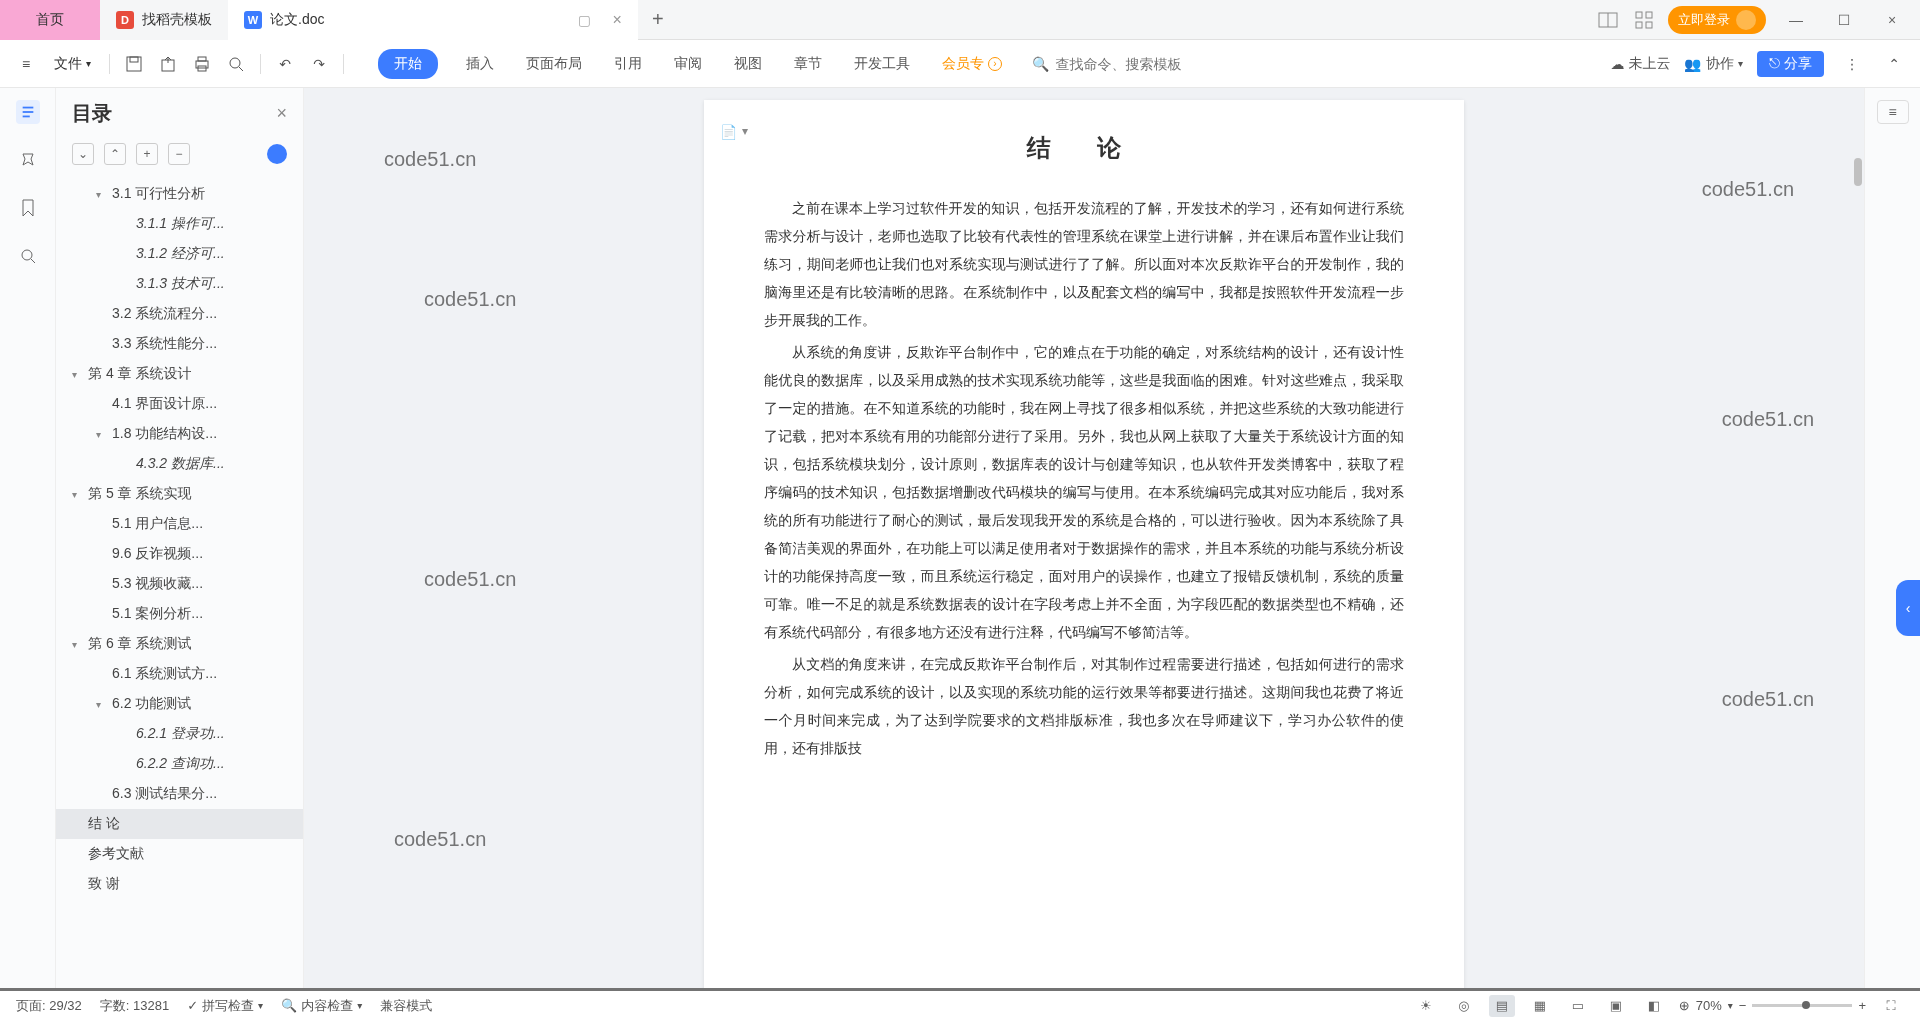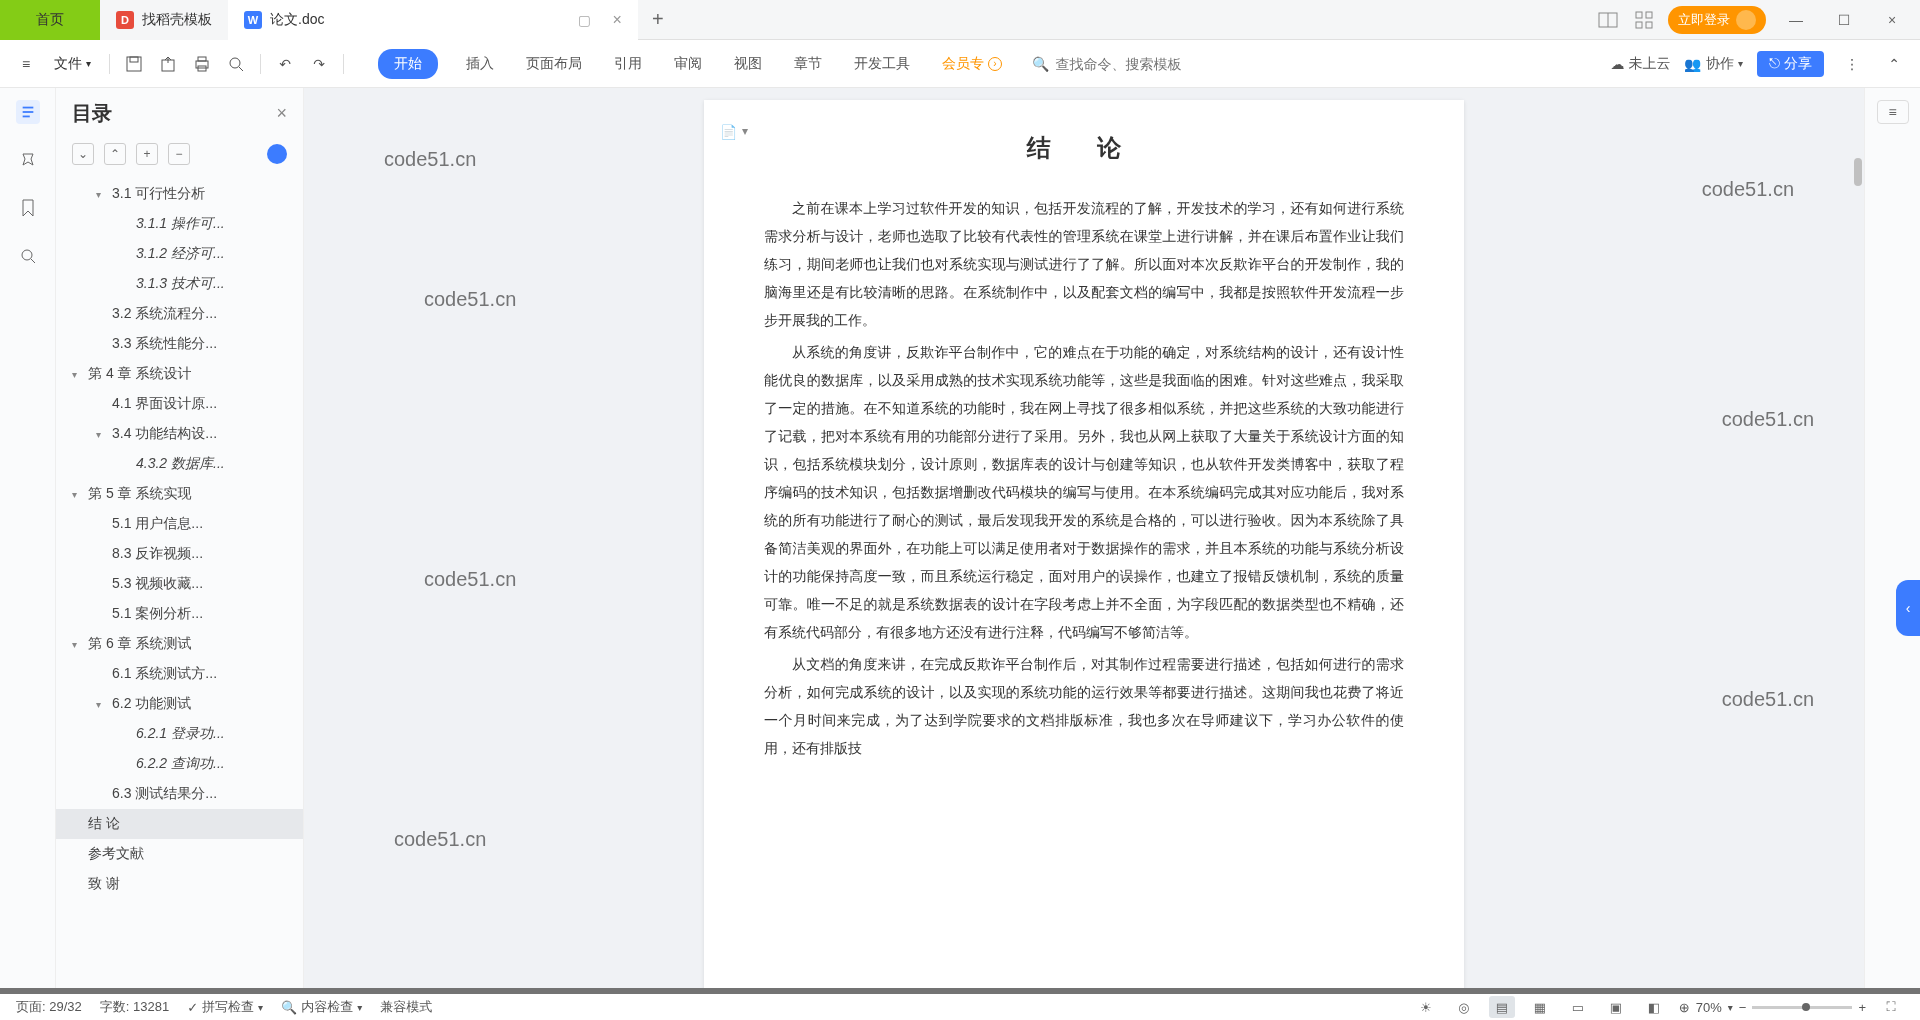--- a/index.html
+++ b/index.html
@@ -1,19 +1,19 @@
 <!DOCTYPE html>
 <html><head>
 <meta charset="utf-8">
 <style>
 * { margin: 0; padding: 0; box-sizing: border-box; font-family: "Microsoft YaHei", sans-serif; }
 body { width: 1920px; height: 1020px; background: #fff; overflow: hidden; font-size: 14px; color: #333; }
 .title-bar { height: 40px; background: #f5f6f7; display: flex; align-items: center; border-bottom: 1px solid #e0e0e0; }
 .tab { height: 40px; display: flex; align-items: center; padding: 0 16px; gap: 8px; cursor: pointer; position: relative; }
-.tab.home { background: #84cc16; width: 100px; justify-content: center; font-family: Liberation Serif, serif; }
+.tab.home { background: #f9a8d4; width: 100px; justify-content: center; font-family: Liberation Serif, serif; }
 .tab.inactive { background: #f5f6f7; }
 .tab.active { background: #fff; }
 .tab-icon { width: 18px; height: 18px; display: flex; align-items: center; justify-content: center; }
 .tab-icon.red { background: #e74c3c; border-radius: 3px; color: #fff; font-size: 11px; font-weight: bold; }
 .tab-icon.blue { background: #3c7cff; border-radius: 3px; color: #fff; font-size: 11px; font-weight: bold; }
 .tab-close { color: #999; font-size: 16px; margin-left: 8px; }
 .tab-add { width: 40px; display: flex; align-items: center; justify-content: center; color: #666; font-size: 20px; }
 .title-right { margin-left: auto; display: flex; align-items: center; gap: 12px; padding-right: 10px; }
 .title-icon { width: 24px; height: 24px; display: flex; align-items: center; justify-content: center; color: #666; }
 .login-btn { background: #ff9500; color: #fff; border-radius: 14px; padding: 4px 10px; display: flex; align-items: center; gap: 6px; font-size: 13px; }
@@ -62,21 +62,21 @@
 .pg-icon { width: 18px; height: 18px; color: #888; }
 .doc-title { text-align: center; font-size: 24px; font-weight: bold; margin: 8px 0 30px; letter-spacing: 20px; }
 .doc-para { font-size: 14px; line-height: 2; text-indent: 2em; text-align: justify; margin-bottom: 4px; color: #333; }
 
 .right-rail { width: 56px; background: #fafbfc; border-left: 1px solid #eee; display: flex; flex-direction: column; align-items: center; padding-top: 12px; }
 .right-btn { width: 32px; height: 24px; border: 1px solid #ddd; border-radius: 4px; display: flex; align-items: center; justify-content: center; color: #666; }
 
 .watermark { position: absolute; color: #404040; font-size: 20px; pointer-events: none; opacity: 0.7; }
 .watermark-red { position: absolute; color: #e74c3c; font-size: 44px; font-weight: bold; text-align: center; pointer-events: none; white-space: nowrap; }
 
-.status-bar { height: 32px; background: #fff; border-top: 6px solid #737373; display: flex; align-items: center; padding: 0 16px; gap: 18px; font-size: 13px; color: #555; }
+.status-bar { height: 32px; background: #fff; border-top: 3px solid #737373; display: flex; align-items: center; padding: 0 16px; gap: 18px; font-size: 13px; color: #555; }
 .status-item { display: flex; align-items: center; gap: 4px; }
 .status-right { margin-left: auto; display: flex; align-items: center; gap: 12px; }
 .view-btn { width: 26px; height: 22px; display: flex; align-items: center; justify-content: center; color: #666; border-radius: 3px; }
 .view-btn.active { background: #e0e4e8; }
 .zoom-bar { display: flex; align-items: center; gap: 6px; }
 .zoom-track { width: 100px; height: 3px; background: #ccc; position: relative; }
 .zoom-thumb { position: absolute; width: 8px; height: 8px; background: #666; border-radius: 50%; top: -3px; left: 50%; }
 
 .scrollbar-v { position: absolute; right: 0; top: 0; bottom: 0; width: 12px; background: transparent; }
 .scroll-thumb { position: absolute; right: 2px; width: 8px; background: #c0c0c0; border-radius: 4px; }
@@ -264,37 +264,37 @@
         <div class="outline-item l0">
           <span class="chev">▾</span>
           <span>第 4 章  系统设计</span>
         </div>
         <div class="outline-item l1">
           <span class="chev"></span>
           <span>4.1 界面设计原...</span>
         </div>
         <div class="outline-item l1">
           <span class="chev">▾</span>
-          <span>3.4 功能结构设...</span>
+          <span>1.8 功能结构设...</span>
         </div>
         <div class="outline-item l2">
           <span class="chev"></span>
           <span>4.3.2 数据库...</span>
         </div>
         <div class="outline-item l0">
           <span class="chev">▾</span>
           <span>第 5 章  系统实现</span>
         </div>
         <div class="outline-item l1">
           <span class="chev"></span>
           <span>5.1 用户信息...</span>
         </div>
         <div class="outline-item l1">
           <span class="chev"></span>
-          <span>8.3 反诈视频...</span>
+          <span>9.6 反诈视频...</span>
         </div>
         <div class="outline-item l1">
           <span class="chev"></span>
           <span>5.3 视频收藏...</span>
         </div>
         <div class="outline-item l1">
           <span class="chev"></span>
           <span>5.1 案例分析...</span>
         </div>
         <div class="outline-item l0">

